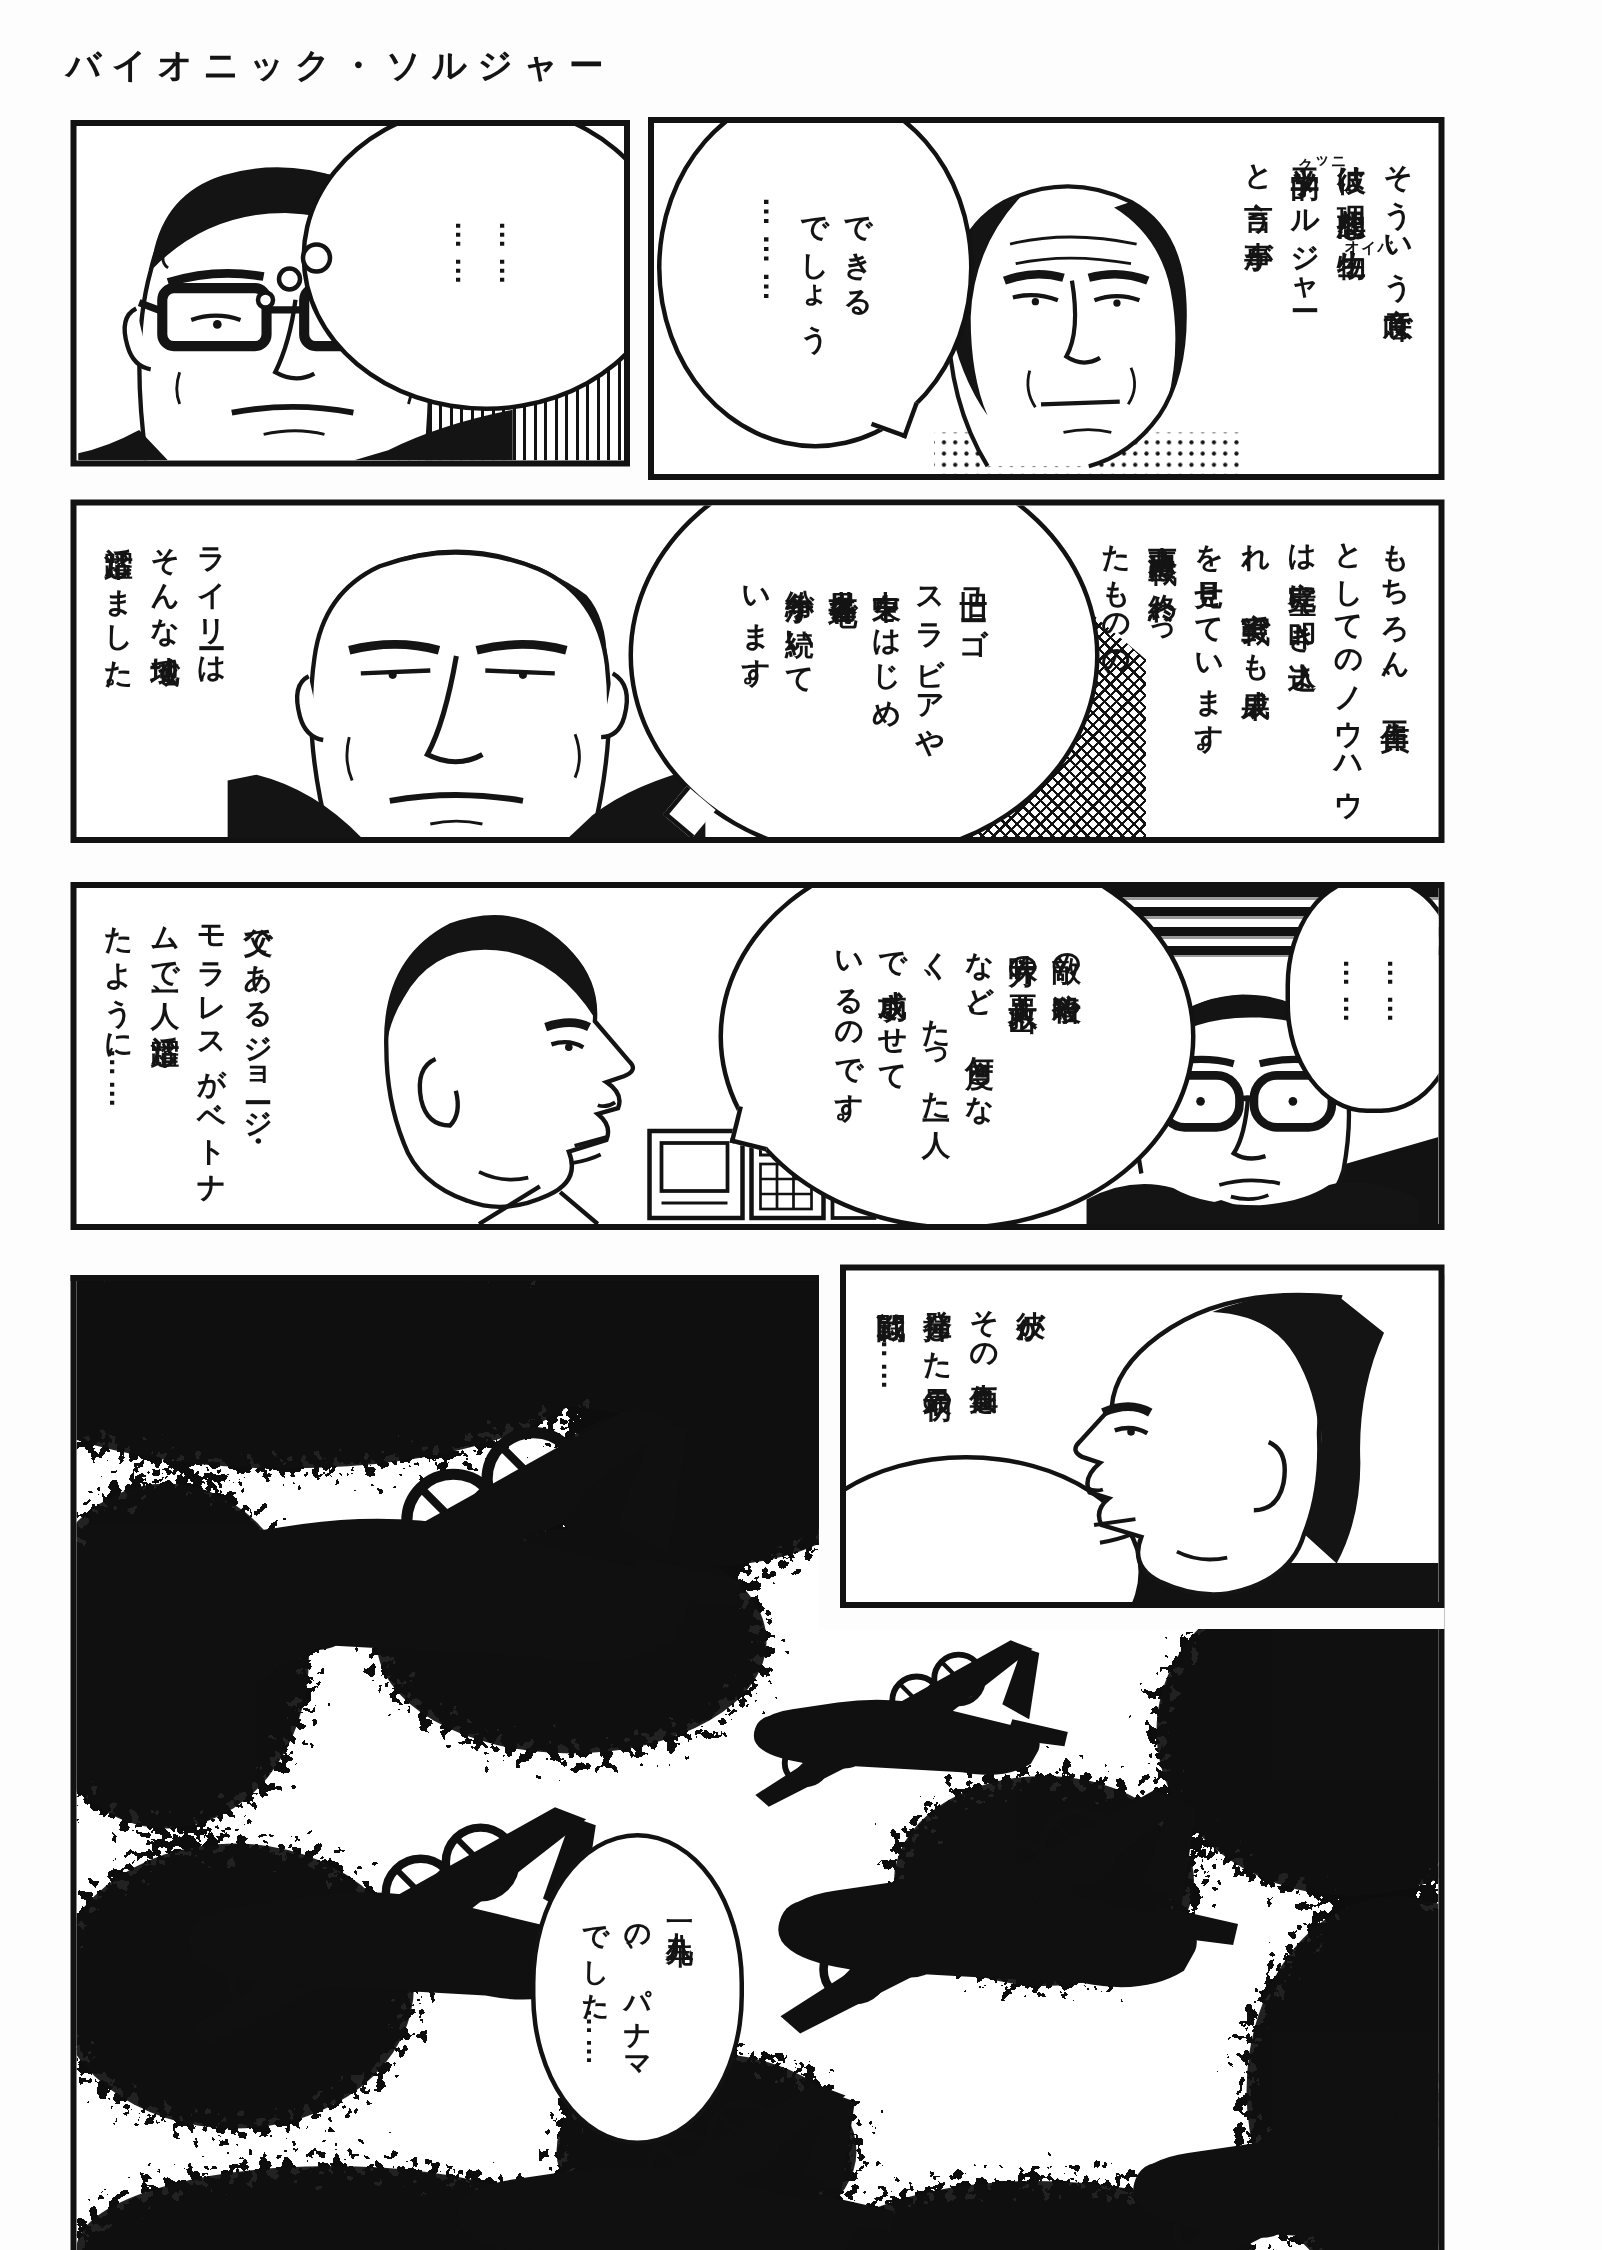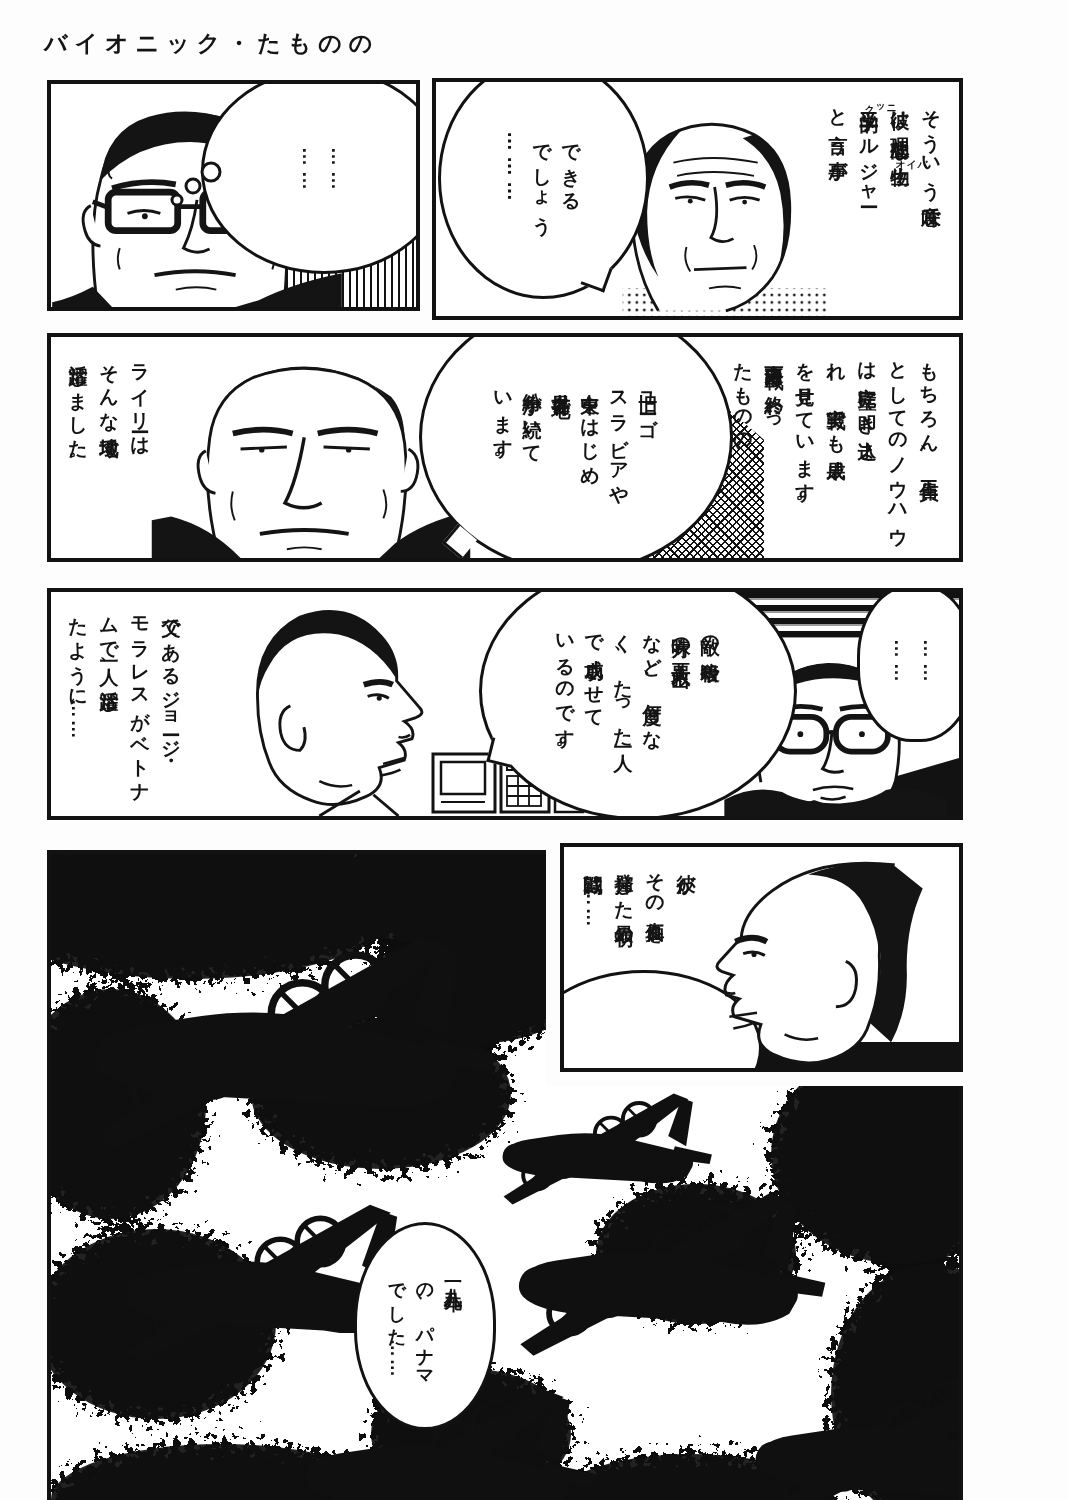--- a/index.html
+++ b/index.html
@@ -37,21 +37,21 @@
           clip-path:polygon(0 0,100% 100%,0 100%);}
   .whead{position:absolute;left:-38px;bottom:-58px;width:230px;height:150px;background:#fff;
          border:3.5px solid #121212;border-radius:50%;}
   .planes-svg{position:absolute;left:0;top:0;width:100%;height:100%;}
 </style>
 </head>
 <body>
 
 <div class="page">
 
-  <div class="title">バイオニック・たものの</div>
+  <div class="title">バイオニック・ソルジャー</div>
 
   <section class="panel" style="left:47px;top:80px;width:373px;height:231px;">
     <div class="vhatch" style="left:200px;top:88px;width:168px;height:135px;"></div>
     <svg class="face" style="left:-4px;top:0;width:300px;height:223px;" viewBox="0 0 300 231">
       <path d="M47 231 Q36 150 50 100 Q60 55 95 40 Q140 24 185 38 Q225 52 236 95 Q248 148 240 231" fill="#fff" stroke="#141414" stroke-width="3"></path>
       <path d="M50 100 Q55 48 100 34 Q140 22 182 36 Q226 50 236 94 Q196 62 143 60 Q88 60 50 100 Z" fill="#141414"></path>
       <path d="M40 126 Q28 132 34 152 Q38 166 50 168" fill="#fff" stroke="#141414" stroke-width="3"></path>
       <path d="M252 124 Q266 132 260 152 Q256 166 246 166" fill="#fff" stroke="#141414" stroke-width="3"></path>
       <path d="M62 108 Q95 98 128 104" fill="none" stroke="#141414" stroke-width="6"></path>
       <path d="M158 104 Q192 98 224 108" fill="none" stroke="#141414" stroke-width="6"></path>

